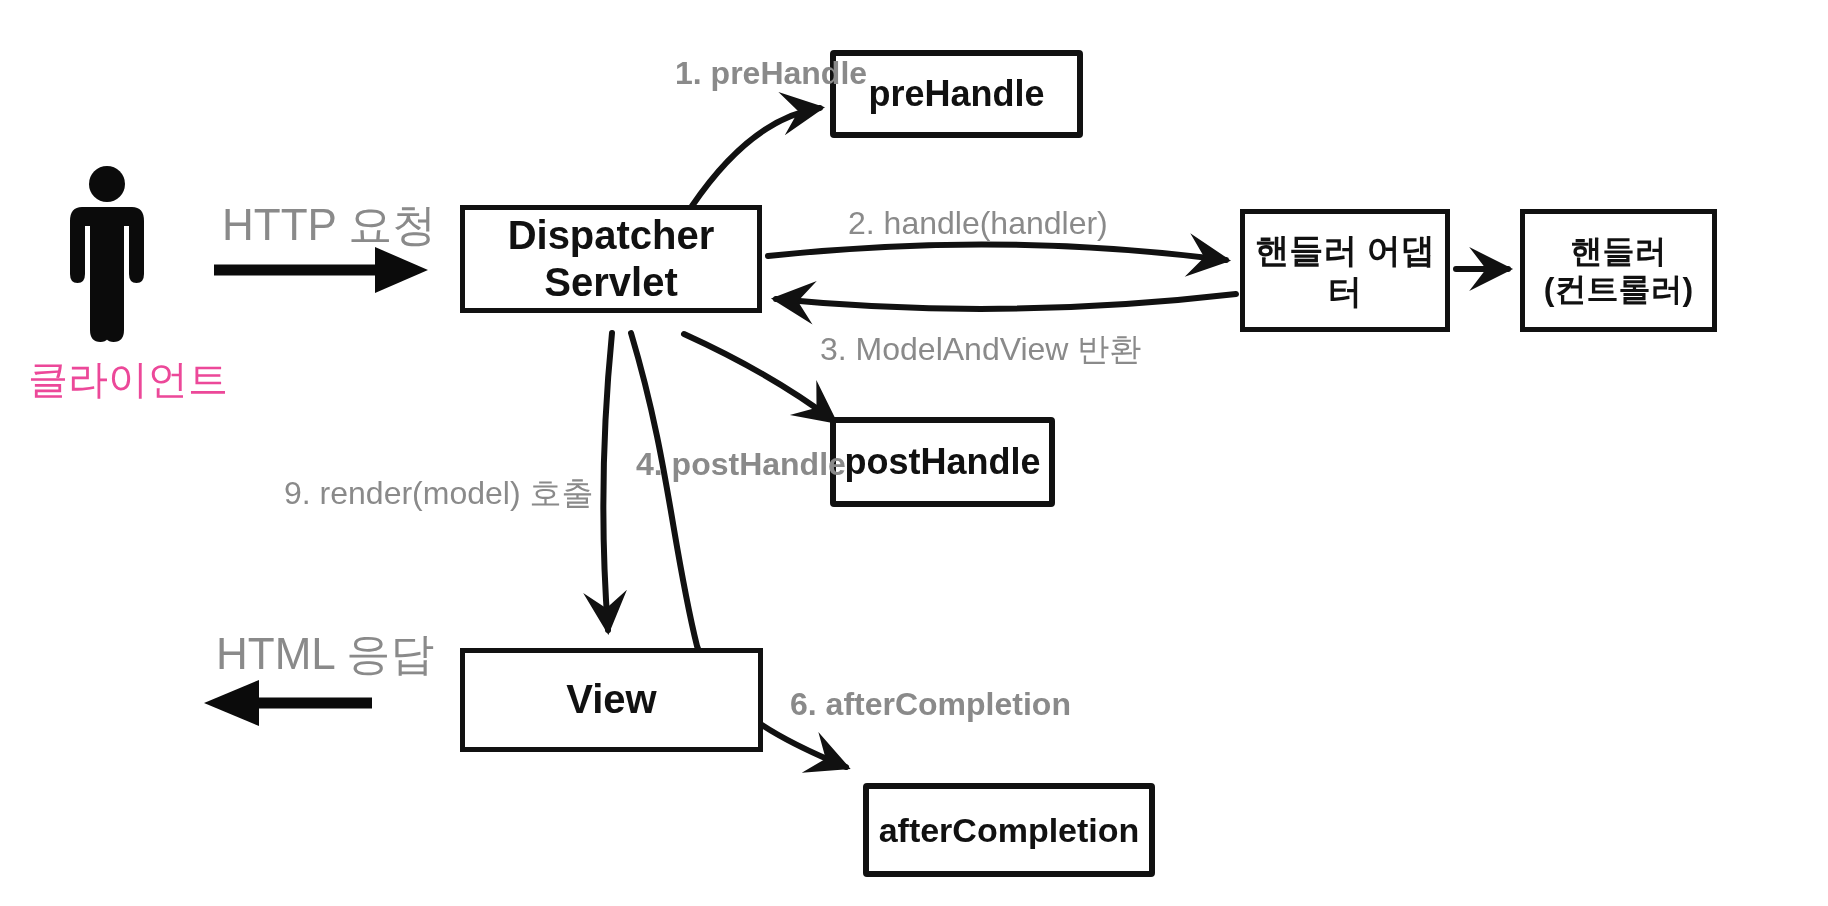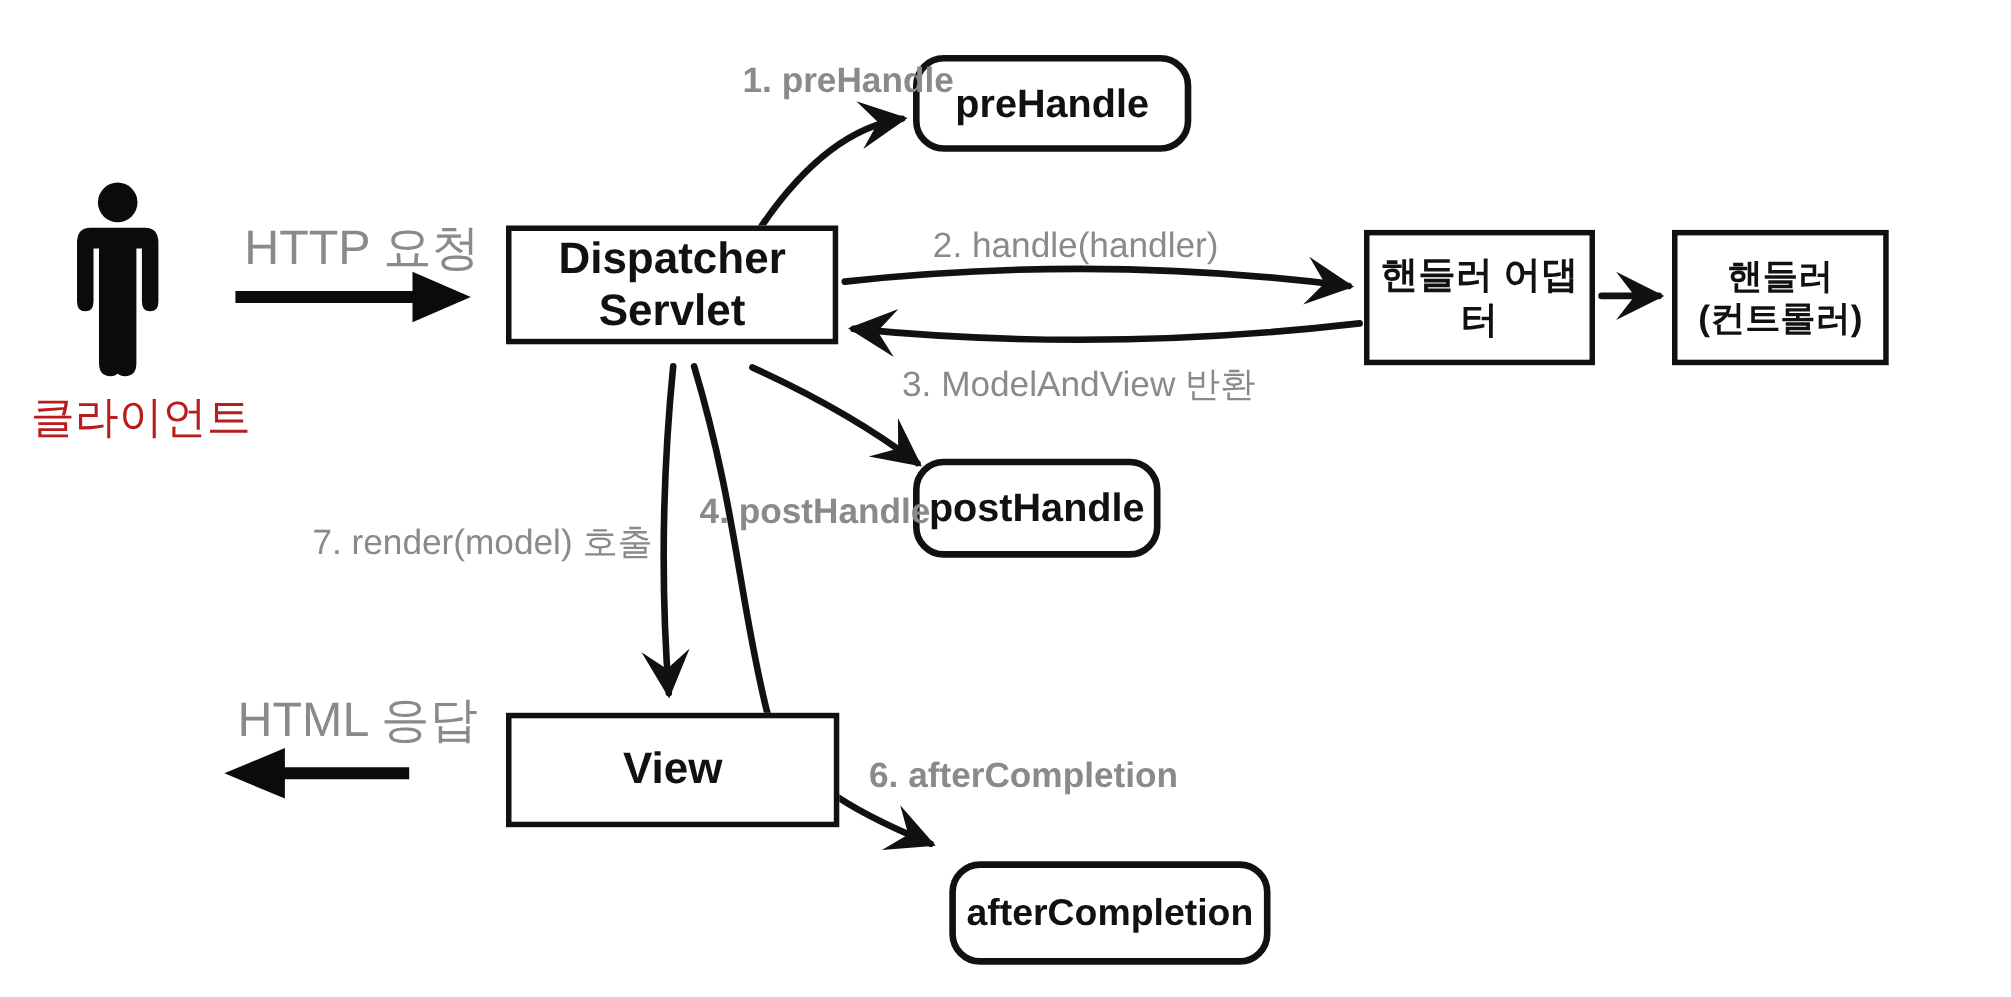--- a/index.html
+++ b/index.html
@@ -29,35 +29,35 @@
     font-weight: bold;
     display: flex;
     flex-direction: column;
     align-items: center;
     justify-content: center;
     text-align: center;
     box-sizing: border-box;
     line-height: 1.18;
   }
   .box.rounded {
-    border-radius: 28px;
+    border-radius: 4px;
     border-width: 6px;
     text-align: right;
   }
   .glabel {
     position: absolute;
     color: #8a8a8a;
     white-space: nowrap;
   }
   .glabel.bold { font-weight: bold; }
   .step-label { font-size: 32px; }
   .io-label { font-size: 44px; }
   .client-label {
     position: absolute;
-    color: #b91c1c;
+    color: #ec4899;
     font-size: 40px;
     white-space: nowrap;
   }
 </style>
 </head>
 <body>
 
 <div class="stage">
 
   <svg class="arrows-layer" width="1828" height="906" viewBox="0 0 1828 906" xmlns="http://www.w3.org/2000/svg">
@@ -154,19 +154,19 @@
   <div class="glabel io-label" style="left:216px; top:625px;">HTML 응답</div>
 
   <div class="glabel step-label bold" style="left:632px; top:55px;margin-left:43px;">1. preHandle</div>
 
   <div class="glabel step-label" style="left:848px; top:205px;">2. handle(handler)</div>
 
   <div class="glabel step-label" style="left:820px; top:328px;">3. ModelAndView 반환</div>
 
   <div class="glabel step-label bold" style="left:636px; top:446px;">4. postHandle</div>
 
-  <div class="glabel step-label" style="left:284px; top:472px;">7. render(model) 호출</div>
+  <div class="glabel step-label" style="left:284px; top:472px;">9. render(model) 호출</div>
 
   <div class="glabel step-label bold" style="left:790px; top:686px;">6. afterCompletion</div>
 
   <div class="client-label" style="left:28px; top:352px;">클라이언트</div>
 
 </div>
 
 </body></html>

